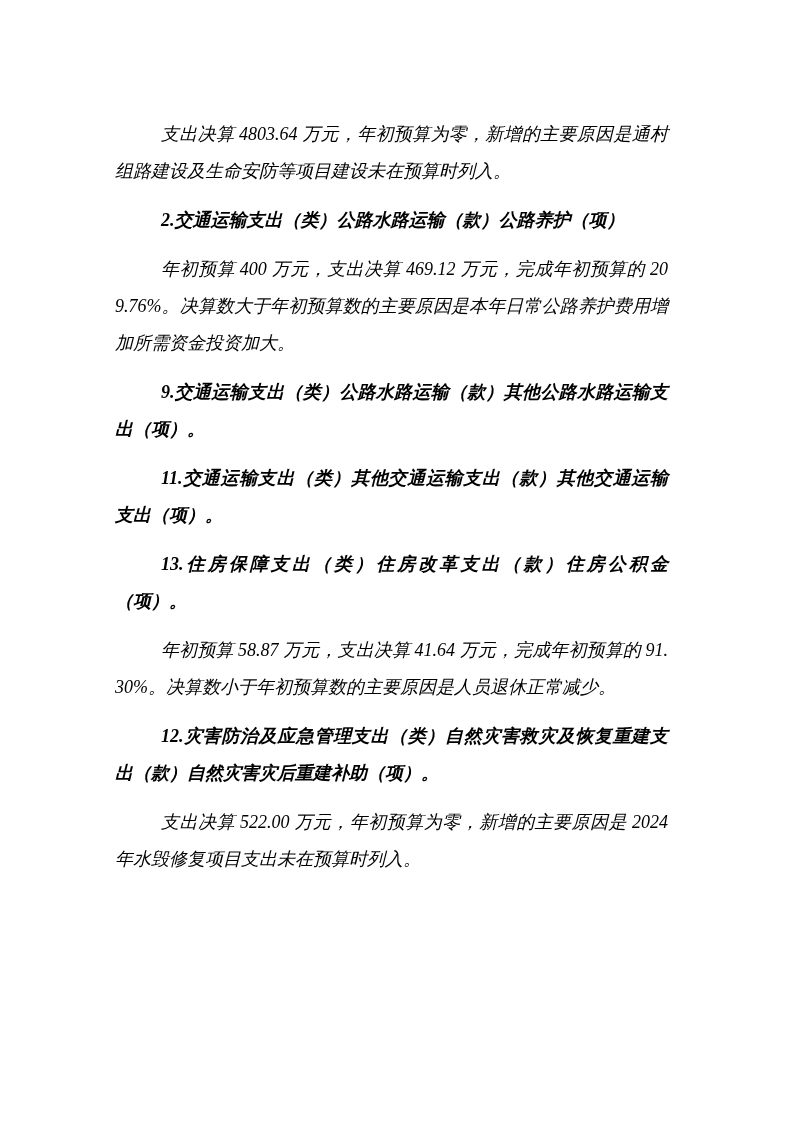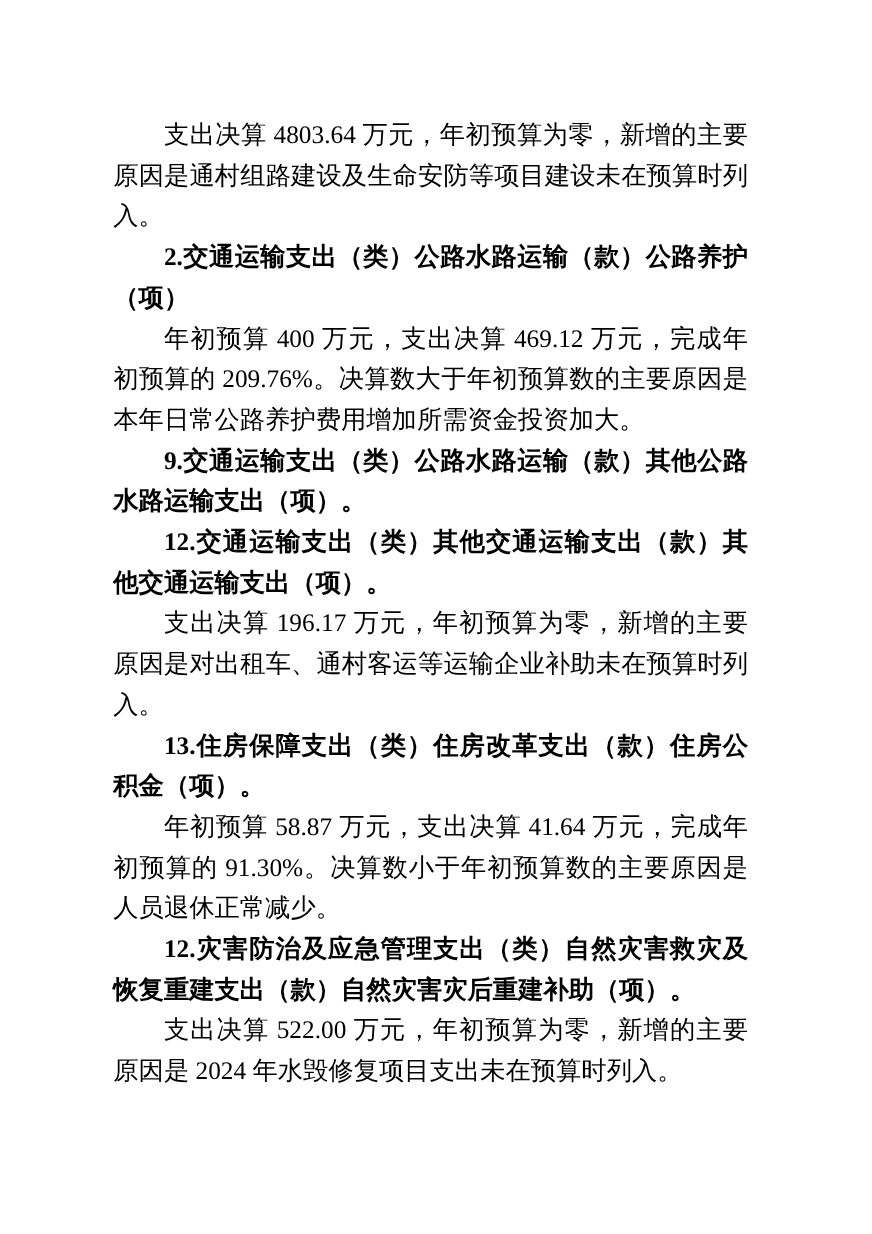--- a/index.html
+++ b/index.html
@@ -16,43 +16,43 @@
     font-family: "Liberation Serif", "DejaVu Serif", serif;
   }
   .content {
     position: absolute;
     left: 103px;
     top: 104px;
     width: 577px;
     color: #000000;
   }
   .para {
-    margin: 0;
+    margin: 12px;
     padding: 0;
-    font-size: 23px;
+    font-size: 18px;
     line-height: 37px;
     text-align: justify;
     text-justify: inter-ideograph;
     text-indent: 46px;
     letter-spacing: 0px;
     word-break: break-all;
+    font-style: italic;
   }
   .heading {
     font-weight: bold;
   }
 </style>
 </head>
 <body>
 
 <div class="page">
   <div class="content">
     <p class="para body">支出决算 4803.64 万元，年初预算为零，新增的主要原因是通村组路建设及生命安防等项目建设未在预算时列入。</p>
     <p class="para heading">2.交通运输支出（类）公路水路运输（款）公路养护（项）</p>
     <p class="para body">年初预算 400 万元，支出决算 469.12 万元，完成年初预算的 209.76%。决算数大于年初预算数的主要原因是本年日常公路养护费用增加所需资金投资加大。</p>
     <p class="para heading">9.交通运输支出（类）公路水路运输（款）其他公路水路运输支出（项）。</p>
-    <p class="para heading">12.交通运输支出（类）其他交通运输支出（款）其他交通运输支出（项）。</p>
-    <p class="para body">支出决算 196.17 万元，年初预算为零，新增的主要原因是对出租车、通村客运等运输企业补助未在预算时列入。</p>
+    <p class="para heading">11.交通运输支出（类）其他交通运输支出（款）其他交通运输支出（项）。</p>
     <p class="para heading">13.住房保障支出（类）住房改革支出（款）住房公积金（项）。</p>
     <p class="para body">年初预算 58.87 万元，支出决算 41.64 万元，完成年初预算的 91.30%。决算数小于年初预算数的主要原因是人员退休正常减少。</p>
     <p class="para heading">12.灾害防治及应急管理支出（类）自然灾害救灾及恢复重建支出（款）自然灾害灾后重建补助（项）。</p>
     <p class="para body">支出决算 522.00 万元，年初预算为零，新增的主要原因是 2024 年水毁修复项目支出未在预算时列入。</p>
   </div>
 </div>
 
 </body></html>

